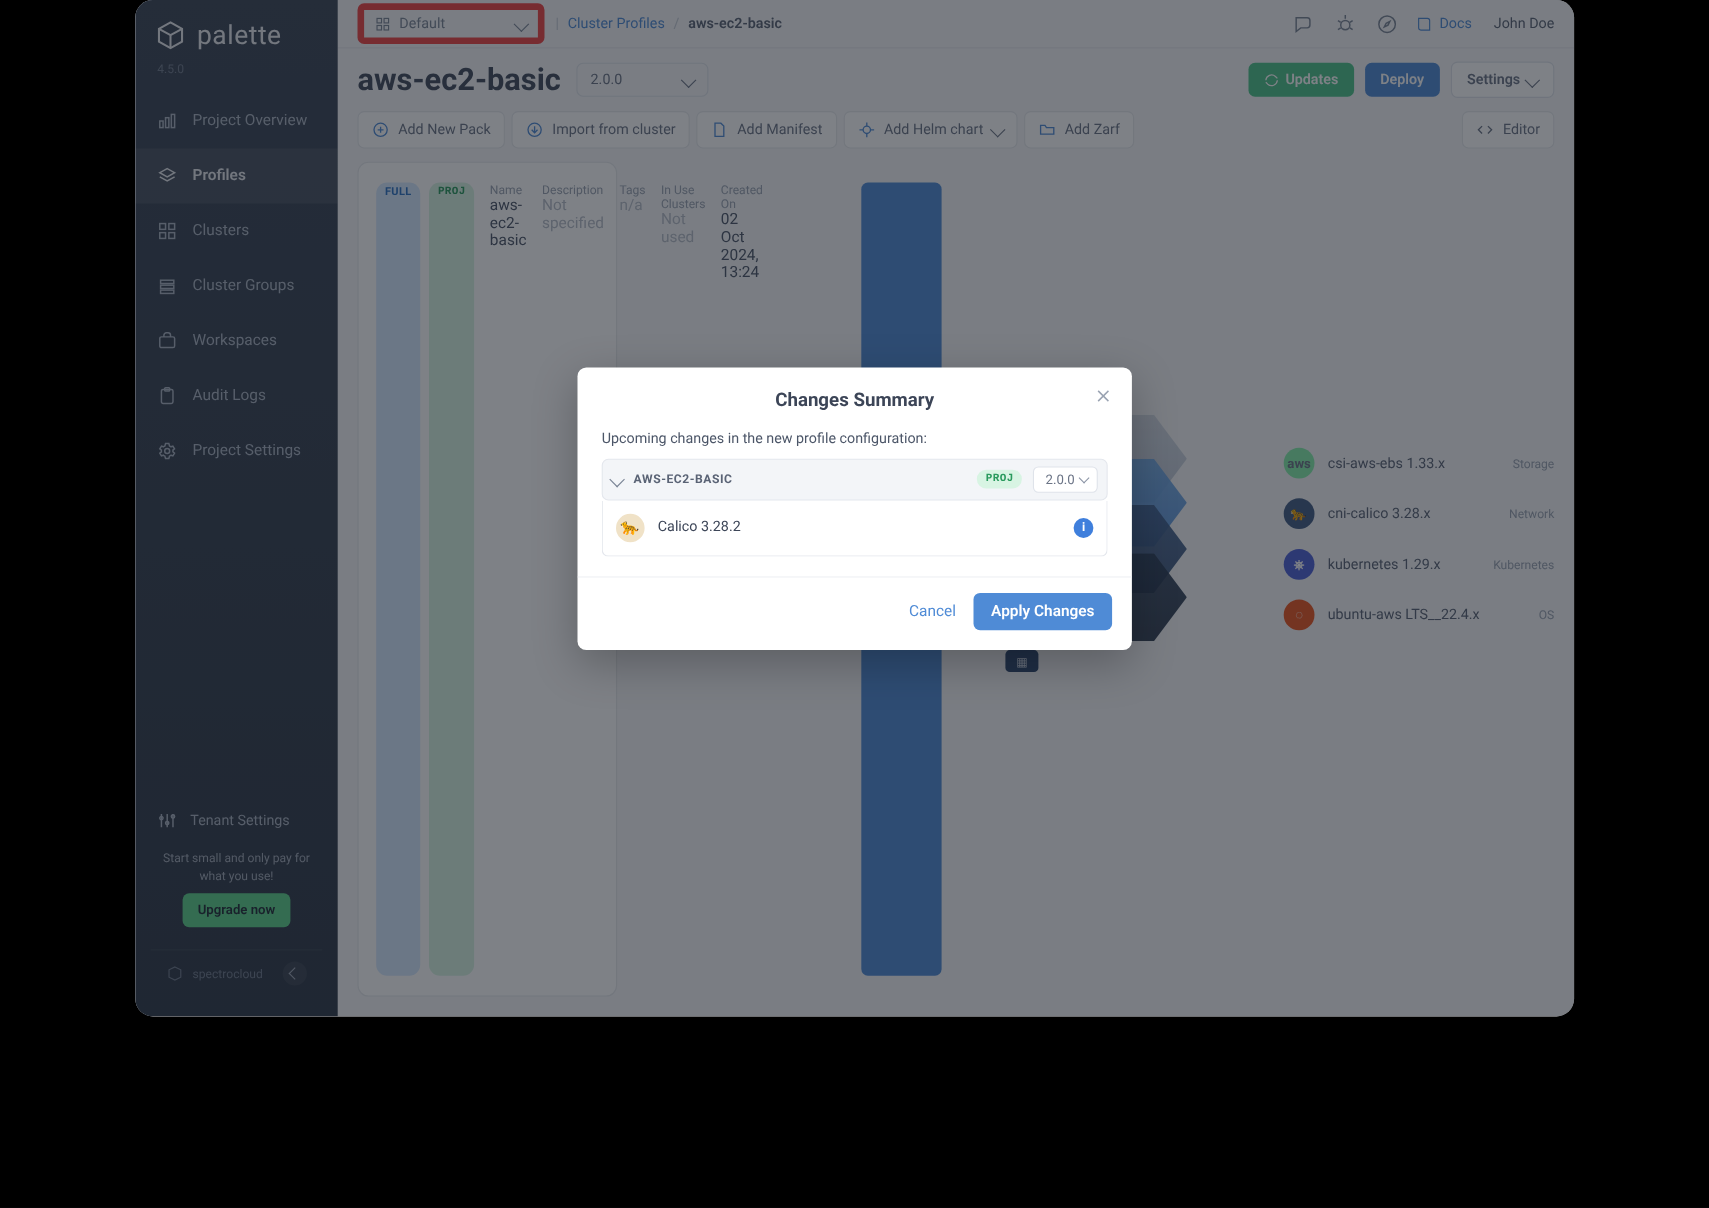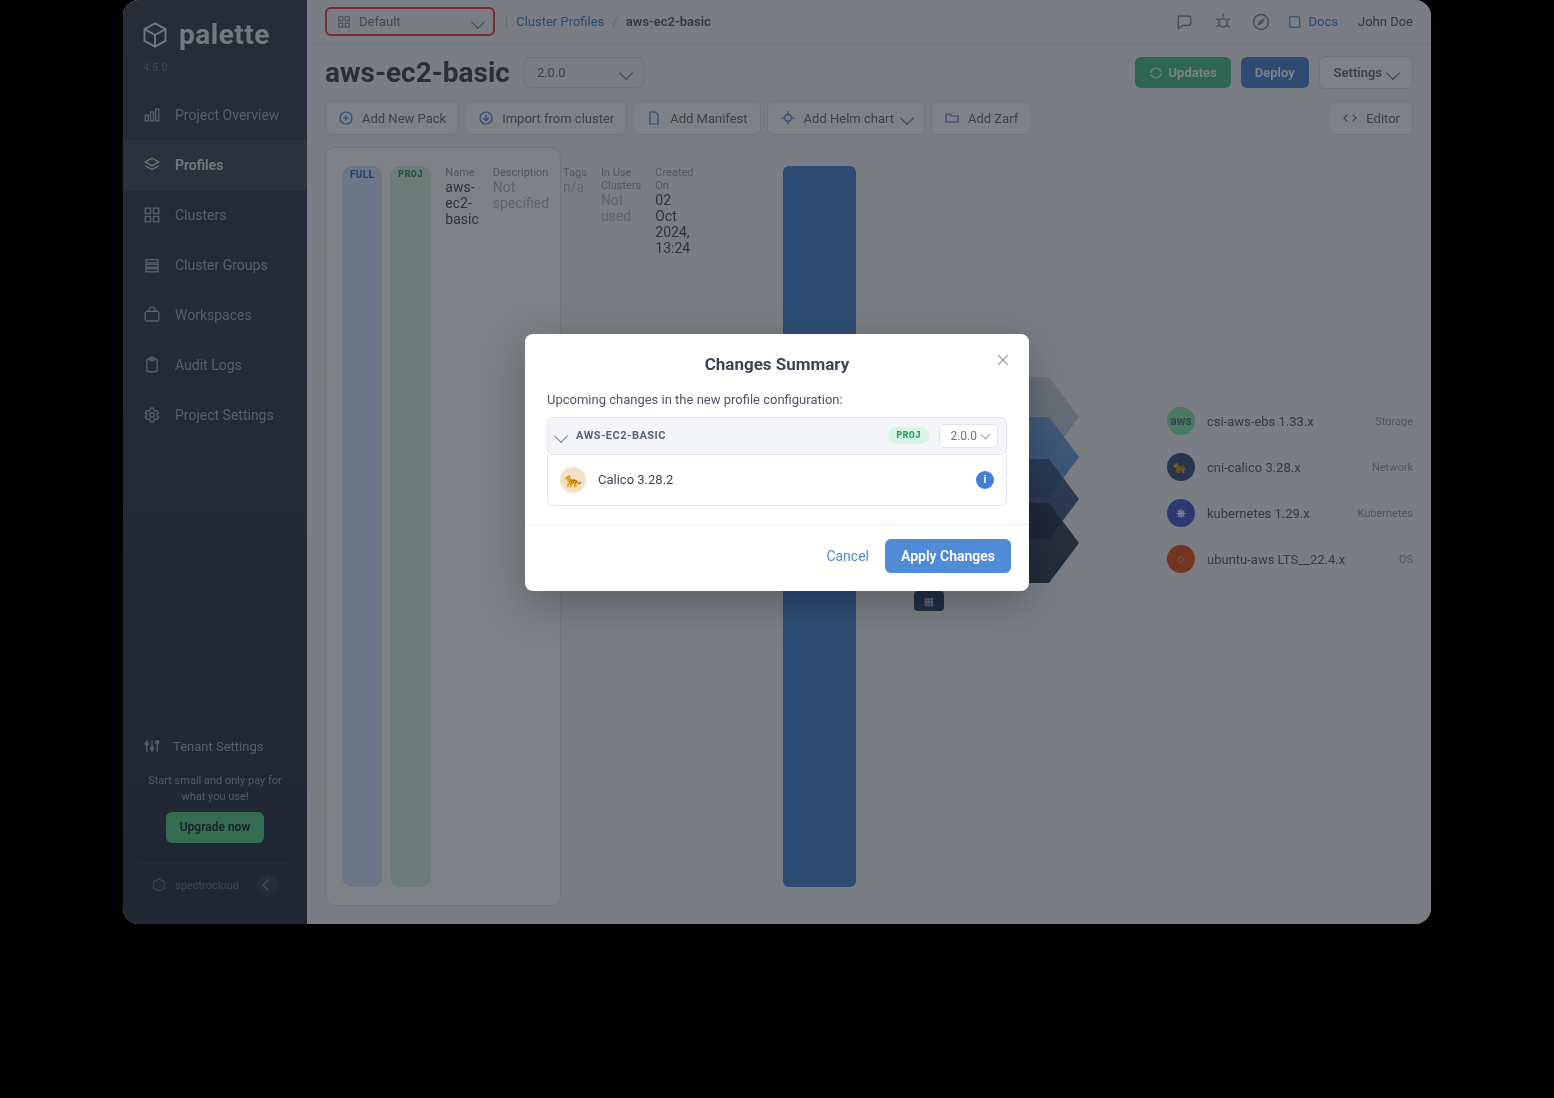--- a/index.html
+++ b/index.html
@@ -18,37 +18,37 @@
   width: 184px;
   background: linear-gradient(180deg, #3a4556 0%, #2e3847 100%);
   color: #a8b2c0;
   display: flex;
   flex-direction: column;
   padding: 14px 0;
   position: relative;
 }
 .logo-row { display:flex; align-items:center; gap:10px; padding: 4px 18px 6px; }
 .logo-icon { width:28px; height:28px; color:#e6e9ee; }
-.logo-text { color:#e6e9ee; font-size:28px; font-weight:700; letter-spacing:.5px; }
+.logo-text { color:#e6e9ee; font-size:24px; font-weight:400; letter-spacing:.5px; }
 .version { font-size:11px; color:#6f7a8c; padding: 4px 20px 16px; }
 .nav { display:flex; flex-direction:column; }
 .nav-item { display:flex; align-items:center; gap:14px; padding:16px 20px; font-size:14px; color:#a8b2c0; cursor:pointer; }
 .nav-item.active { background: rgba(255,255,255,0.08); color:#e6e9ee; font-weight:600; }
 .nav-icon { width:18px; height:18px; flex:0 0 18px; display:flex; align-items:center; justify-content:center; }
 .sidebar-bottom { margin-top:auto; padding: 0 14px 14px; }
 .tenant-settings { display:flex; align-items:center; gap:12px; padding:10px 6px 18px; font-size:13px; color:#a8b2c0; }
 .upgrade-box { text-align:center; font-size:11px; color:#9fa8b6; line-height:1.4; padding: 0 6px 10px; }
 .upgrade-btn { display:inline-block; margin-top:8px; background:#5cd08a; color:#1f2a36; font-size:12px; font-weight:600; padding:7px 14px; border-radius:6px; cursor:pointer; }
 .brand-footer { display:flex; align-items:center; justify-content:space-between; padding:10px 14px 0; border-top:1px solid rgba(255,255,255,.06); margin-top:10px; }
 .brand-footer-left { display:flex; align-items:center; gap:8px; font-size:11px; color:#6f7a8c; }
 .collapse-chip { width:22px; height:22px; border-radius:50%; background:rgba(255,255,255,.06); display:flex; align-items:center; justify-content:center; color:#9fa8b6; cursor:pointer; }
 
 .main { flex:1; display:flex; flex-direction:column; min-width:0; }
 .topbar { height:44px; display:flex; align-items:center; padding:0 18px; gap:10px; border-bottom:1px solid #e6e8ec; }
-.proj-select { display:flex; align-items:center; gap:8px; color:#7b8596; font-size:13px; border:2px solid #ef4444; border-radius:6px; padding:5px 10px; cursor:pointer; min-width:170px; justify-content:space-between; }
+.proj-select { display:flex; align-items:center; gap:8px; color:#7b8596; font-size:13px; border:6px solid #ef4444; border-radius:6px; padding:5px 10px; cursor:pointer; min-width:170px; justify-content:space-between; }
 .crumbs { display:flex; align-items:center; gap:8px; color:#9aa3b2; font-size:13px; }
 .crumb-sep { color:#c6ccd6; }
 .crumb-link { color:#4f8bd6; cursor:pointer; }
 .crumb-current { color:#596273; font-weight:600; }
 .topbar-right { margin-left:auto; display:flex; align-items:center; gap:14px; }
 .icon-btn { width:24px; height:24px; color:#7b8596; display:flex; align-items:center; justify-content:center; cursor:pointer; }
 .docs-link { display:flex; align-items:center; gap:6px; color:#4f8bd6; font-size:13px; cursor:pointer;justify-content:flex-end; }
 .user-name { color:#596273; font-size:13px; margin-left:6px; }
 
 .titlebar { display:flex; align-items:center; padding:12px 18px; gap:14px; }

